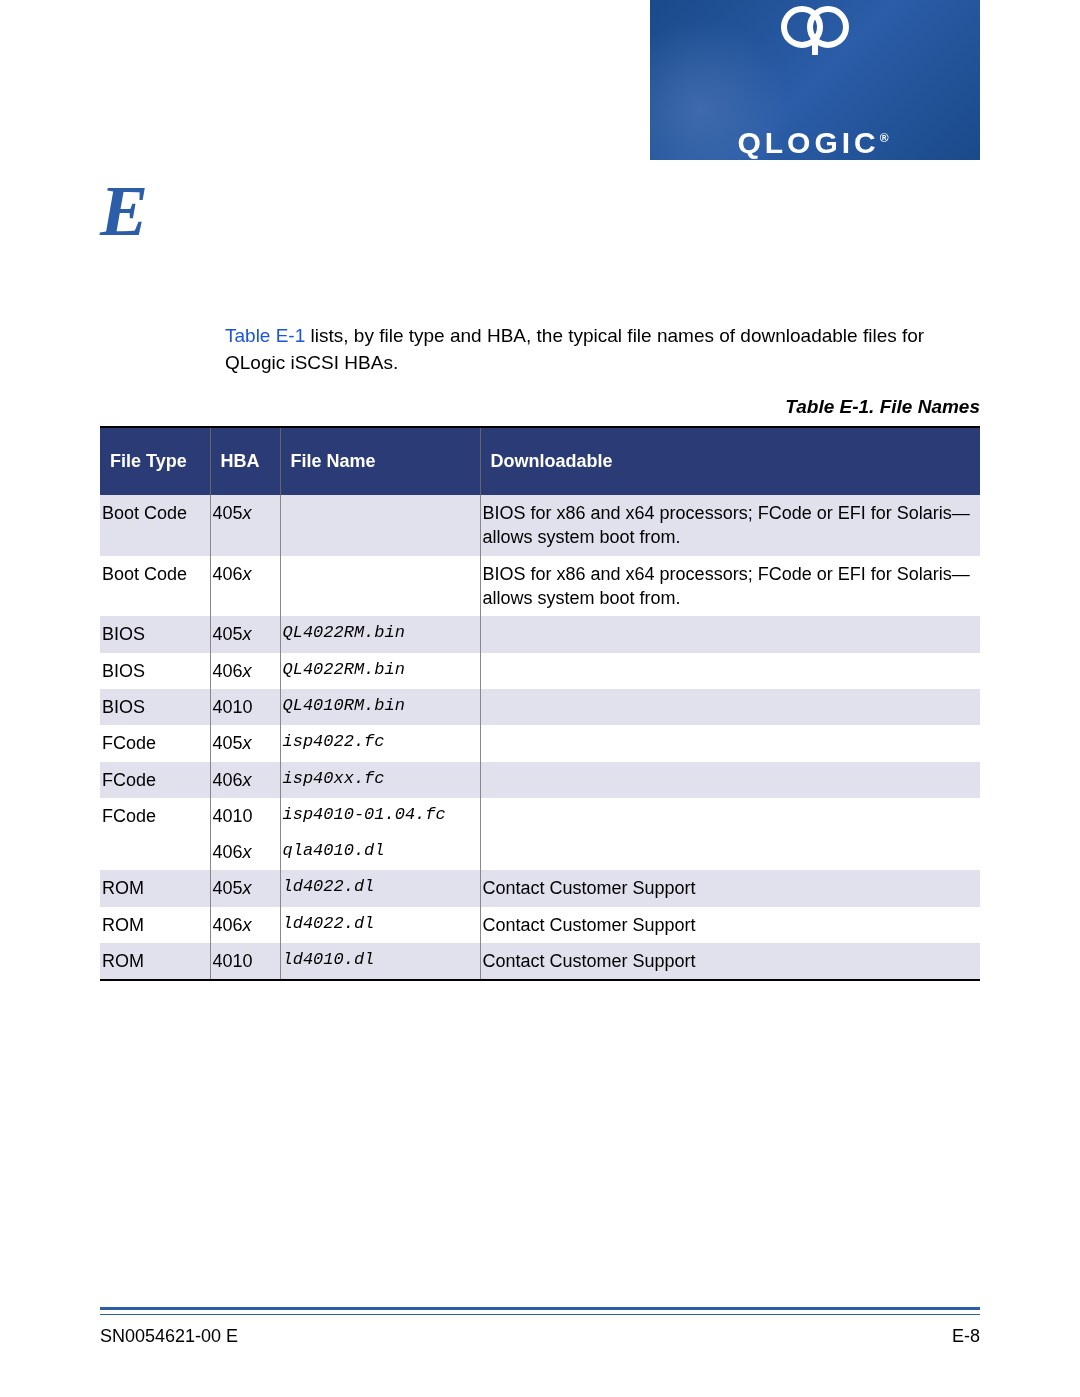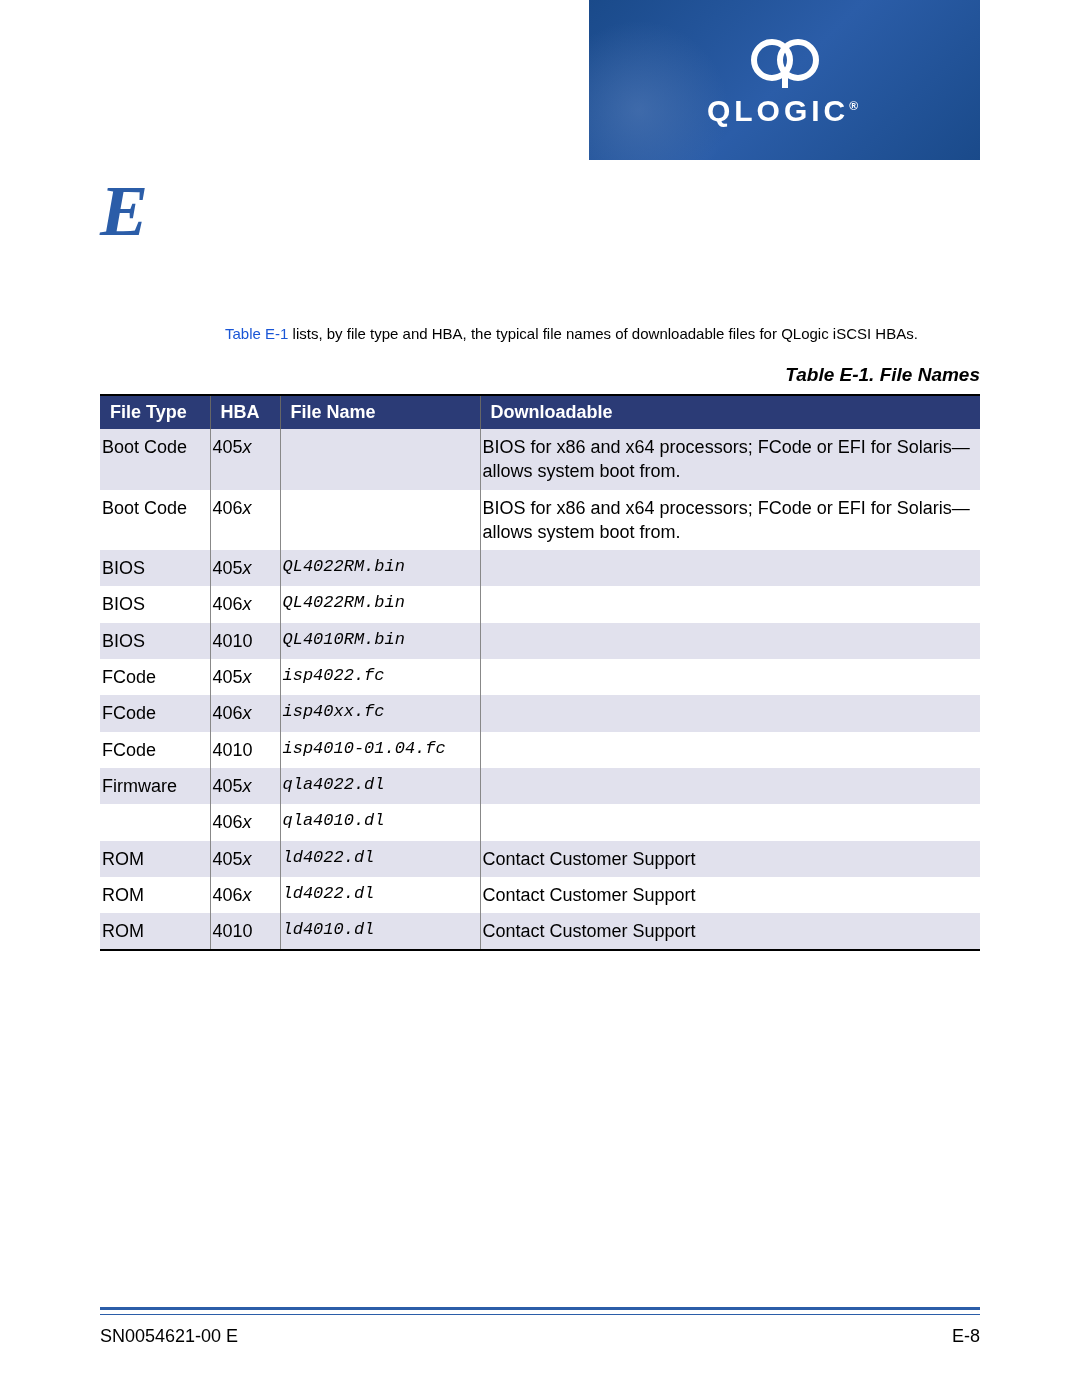--- a/index.html
+++ b/index.html
@@ -15,27 +15,27 @@
   .page {
     padding: 0 100px 0 100px;
     box-sizing: border-box;
     height: 100%;
     position: relative;
   }
   .logo-block {
     position: absolute;
     top: 0;
     right: 100px;
-    width: 391px;
+    width: 330px;
     height: 160px;
     background: linear-gradient(135deg, #1a4a8a 0%, #2b5da8 50%, #1a4a8a 100%);
     display: flex;
     flex-direction: column;
     align-items: center;
-    justify-content: center;
+    justify-content: space-between;
     overflow: hidden;
   }
   .logo-block::before {
     content: "";
     position: absolute;
     left: -40px;
     top: 20px;
     width: 180px;
     height: 180px;
     background: radial-gradient(circle, rgba(80,120,180,0.6) 0%, rgba(80,120,180,0) 70%);
@@ -68,21 +68,21 @@
     font-style: italic;
     font-family: "Times New Roman", serif;
   }
   .page-title {
     color: #2b5da8;
     font-size: 46px;
     font-weight: bold;
   }
   .intro {
     margin: 70px 0 20px 125px;
-    font-size: 15px;
+    font-size: 19px;
     line-height: 1.4;
     color: #000;
     max-width: 760px;
   }
   .intro .link { color: #1a56d6; }
   .table-caption {
     text-align: right;
     font-style: italic;
     font-weight: bold;
     font-size: 19px;
@@ -93,21 +93,21 @@
     border-collapse: collapse;
     font-size: 18px;
     border-top: 2px solid #000;
     border-bottom: 2px solid #000;
   }
   thead th {
     background: #2b3b76;
     color: #fff;
     font-weight: bold;
     text-align: left;
-    padding: 6px 10px;
+    padding: 23px 10px;
     border-left: 1px solid #666;
   }
   thead th:first-child { border-left: none; }
   thead th.center { }
   tbody td {
     padding: 6px 2px;
     border-left: 1px solid #888;
     vertical-align: top;
     line-height: 1.35;
   }
@@ -221,26 +221,20 @@
           <td><span>406</span><span class="hba-italic">x</span></td>
           <td class="mono">isp40xx.fc</td>
           <td></td>
         </tr>
         <tr class="even">
           <td>FCode</td>
           <td><span>4010</span></td>
           <td class="mono">isp4010-01.04.fc</td>
           <td></td>
         </tr>
-        <tr class="odd">
-          <td>Firmware</td>
-          <td><span>405</span><span class="hba-italic">x</span></td>
-          <td class="mono">qla4022.dl</td>
-          <td></td>
-        </tr>
         <tr class="even">
           <td></td>
           <td><span>406</span><span class="hba-italic">x</span></td>
           <td class="mono">qla4010.dl</td>
           <td></td>
         </tr>
         <tr class="odd">
           <td>ROM</td>
           <td><span>405</span><span class="hba-italic">x</span></td>
           <td class="mono">ld4022.dl</td>

